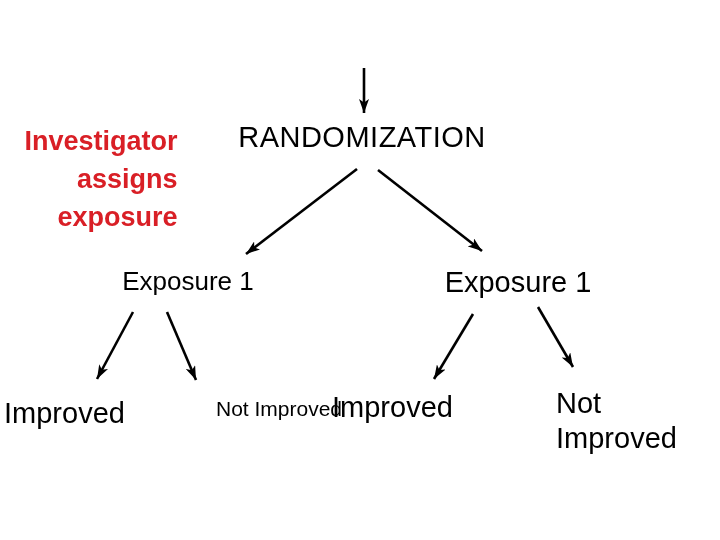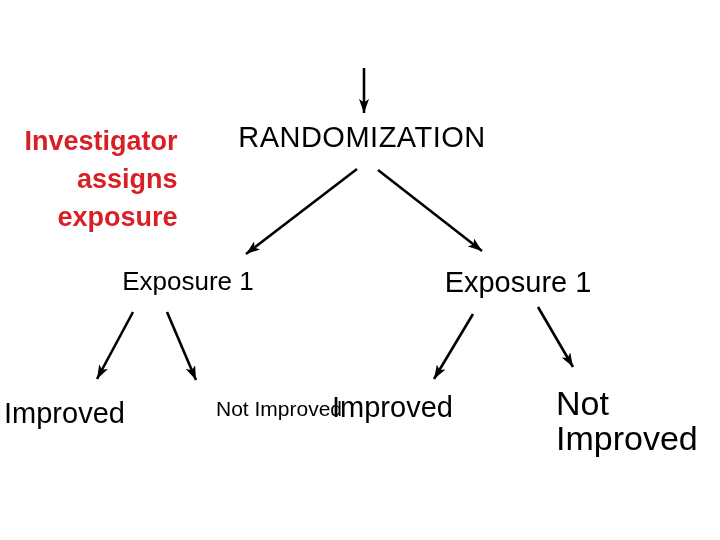--- a/index.html
+++ b/index.html
@@ -35,21 +35,21 @@
     left:362px;top:121px;
     font-size:29px;
     letter-spacing:0.5px;
   }
   .exposure1{left:188px;top:266px;font-size:26px;}
   .exposure2{left:518px;top:266px;font-size:29px;}
 
   .out-imp1{left:4px;top:397px;font-size:29px;}
   .out-notimp1{left:171px;top:397px;font-size:21px;margin-left:45px;}
   .out-imp2{left:332px;top:391px;font-size:29px;}
-  .out-notimp2{left:556px;top:386px;font-size:34px;line-height:35px;}
+  .out-notimp2{left:556px;top:386px;font-size:29px;line-height:35px;}
   .out-notimp2 span{display:block;}
 
   .arrows{
     position:absolute;left:0;top:0;
     width:720px;height:540px;
     color:var(--ink);
     pointer-events:none;
   }
   .arrows line{
     stroke:currentColor;

